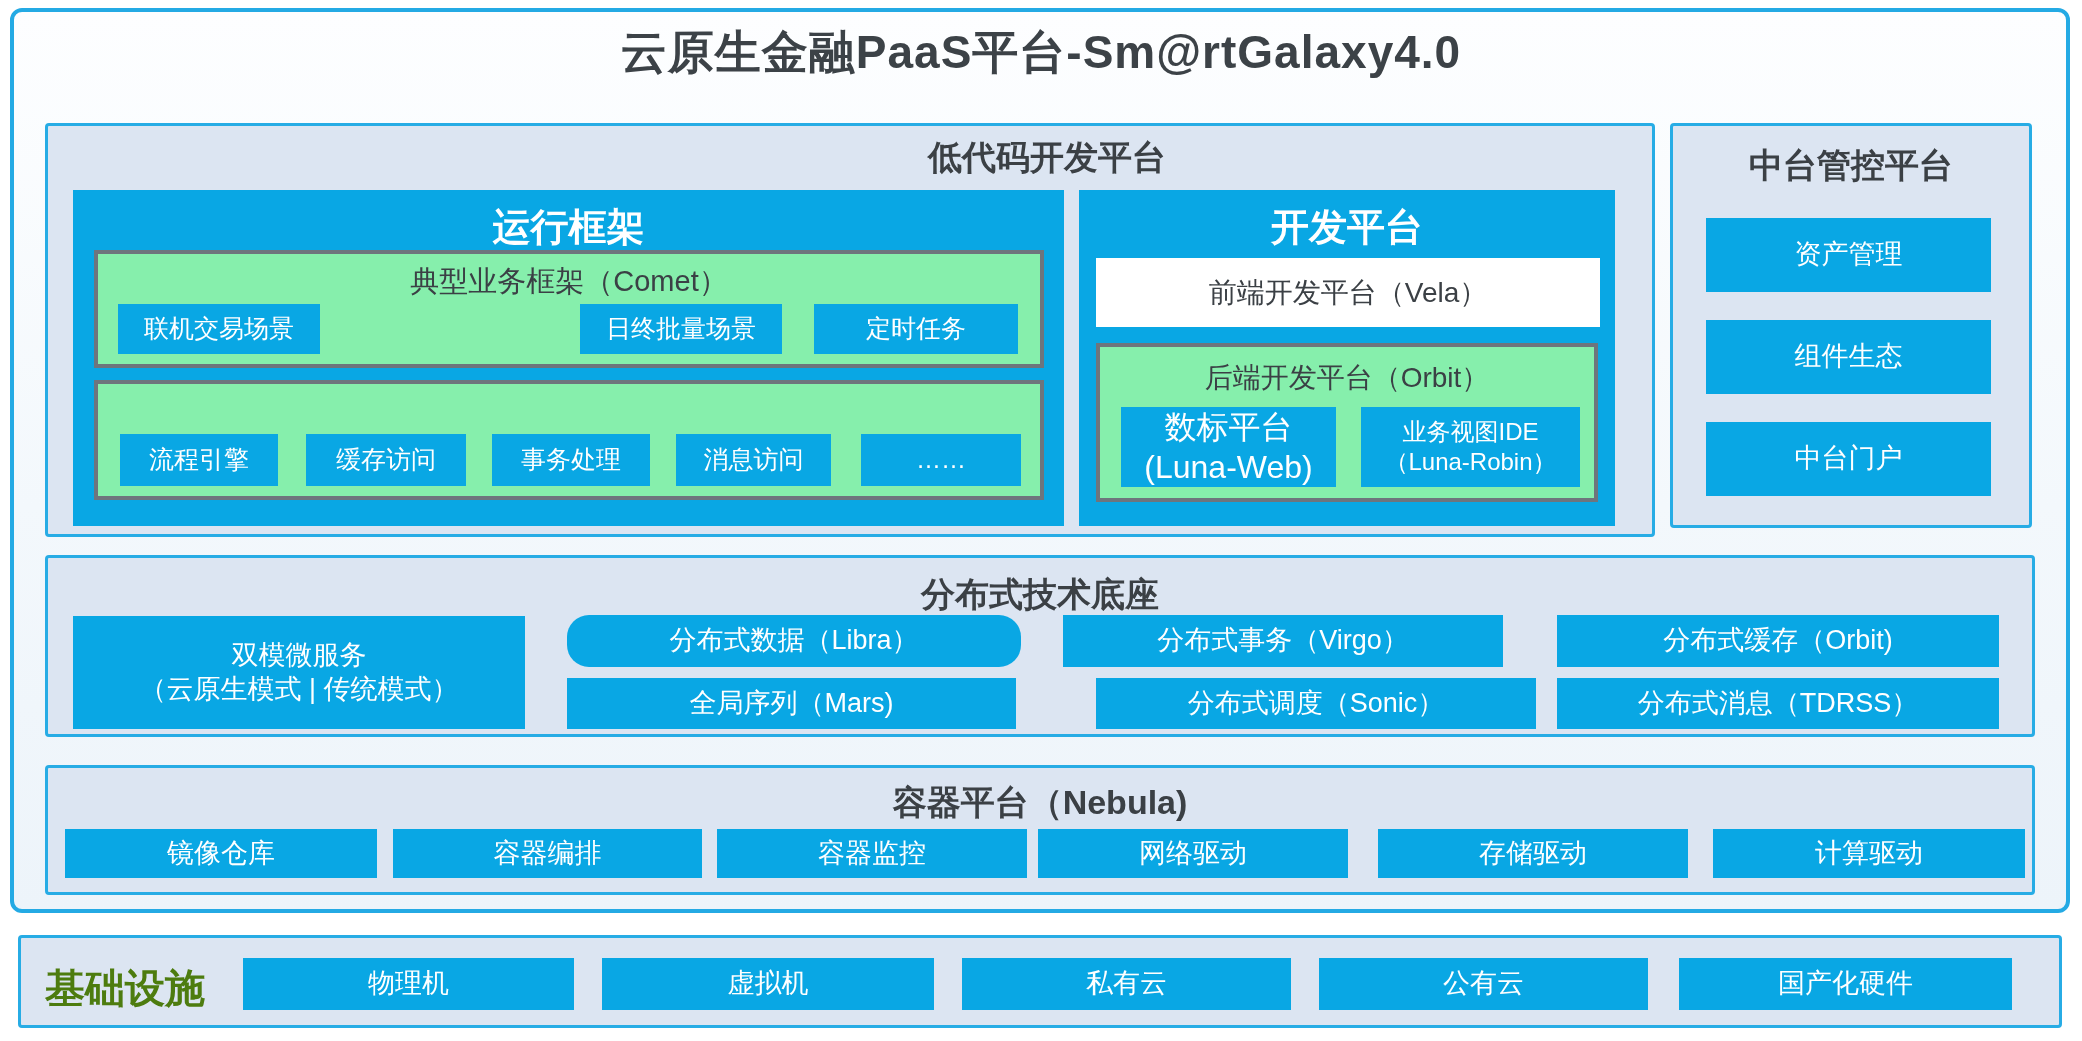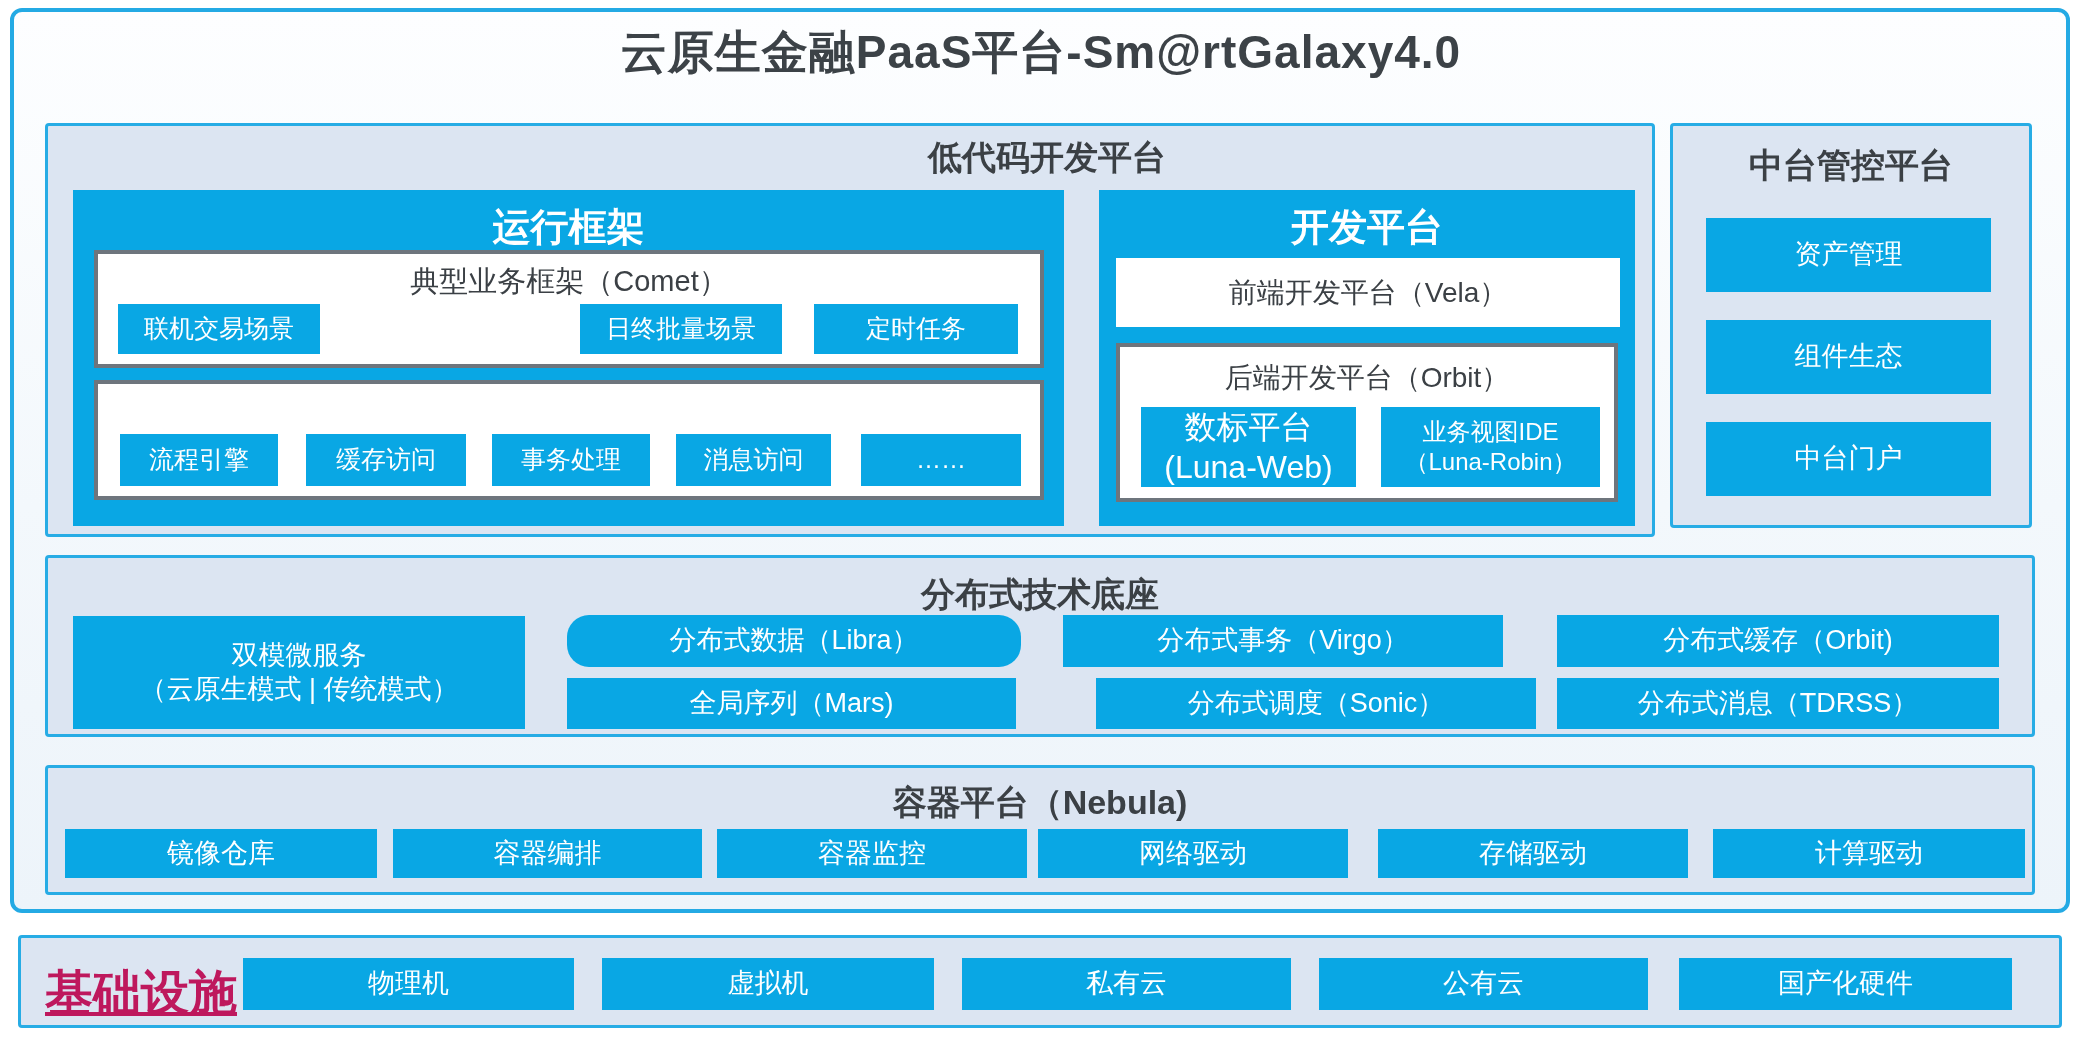--- a/index.html
+++ b/index.html
@@ -27,32 +27,32 @@
   .panel-title{
     font-size:34px;font-weight:700;color:#3b4045;text-align:center;width:100%;
   }
   
   .bluepanel{background:#09a7e4;}
   .bluepanel-title{
     width:100%;text-align:center;font-size:38px;font-weight:700;color:#ffffff;
   }
   
   .whitebox{background:#ffffff;}
-  .graybox{background:#ffffff;border:4px solid #6e757d;}
+  .graybox{background:#86efac;border:4px solid #6e757d;}
   .box-title{
     width:100%;text-align:center;font-size:29px;font-weight:500;color:#3b4045;
   }
   
   .blk{
     background:#09a7e4;color:#ffffff;display:flex;align-items:center;justify-content:center;
     text-align:center;font-size:25px;line-height:1.25;
   }
   .blk.big{font-size:27px;}
   .blk .two-line{display:block;}
-  .infra-label{font-size:48px;font-weight:700;color:#be185d;text-decoration:underline;}
+  .infra-label{font-size:40px;font-weight:700;color:#4d7c0f;}
 </style>
 </head>
 <body>
 
 <div class="abs frame"></div>
 
 <div class="abs main-title">云原生金融PaaS平台-Sm@rtGalaxy4.0</div>
 
 <div class="abs panel" style="left:45px;top:123px;width:1604px;height:408px;">
   <div class="abs panel-title" style="top:9px;left:197px;">低代码开发平台</div>
@@ -69,21 +69,21 @@
 
     <div class="abs graybox" style="left:21px;top:190px;width:942px;height:112px;">
       <div class="abs blk" style="left:22px;top:50px;width:158px;height:52px;">流程引擎</div>
       <div class="abs blk" style="left:208px;top:50px;width:160px;height:52px;">缓存访问</div>
       <div class="abs blk" style="left:394px;top:50px;width:158px;height:52px;">事务处理</div>
       <div class="abs blk" style="left:578px;top:50px;width:155px;height:52px;">消息访问</div>
       <div class="abs blk" style="left:763px;top:50px;width:160px;height:52px;">……</div>
     </div>
   </div>
 
-  <div class="abs bluepanel" style="left:1031px;top:64px;width:536px;height:336px;margin-left:20px;">
+  <div class="abs bluepanel" style="left:1031px;top:64px;width:536px;height:336px;">
     <div class="abs bluepanel-title" style="top:12px;">开发平台</div>
 
     <div class="abs whitebox" style="left:17px;top:68px;width:504px;height:69px;display:flex;align-items:center;justify-content:center;font-size:28px;font-weight:500;color:#3b4045;">前端开发平台（Vela）</div>
 
     <div class="abs graybox" style="left:17px;top:153px;width:494px;height:151px;">
       <div class="abs box-title" style="top:12px;font-size:28px;">后端开发平台（Orbit）</div>
       <div class="abs blk" style="left:21px;top:60px;width:215px;height:80px;font-size:32px;">
         <span class="two-line">
           <span style="display:block;">数标平台</span>
           <span style="display:block;">(Luna-Web)</span>

